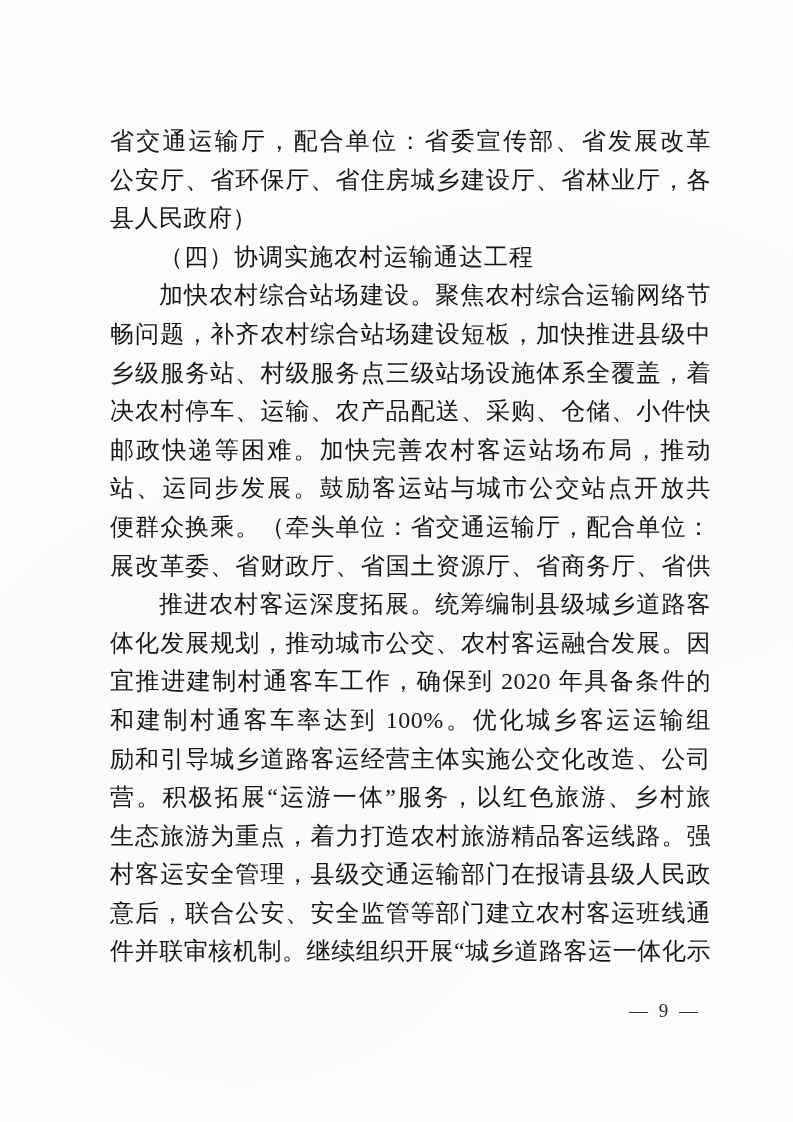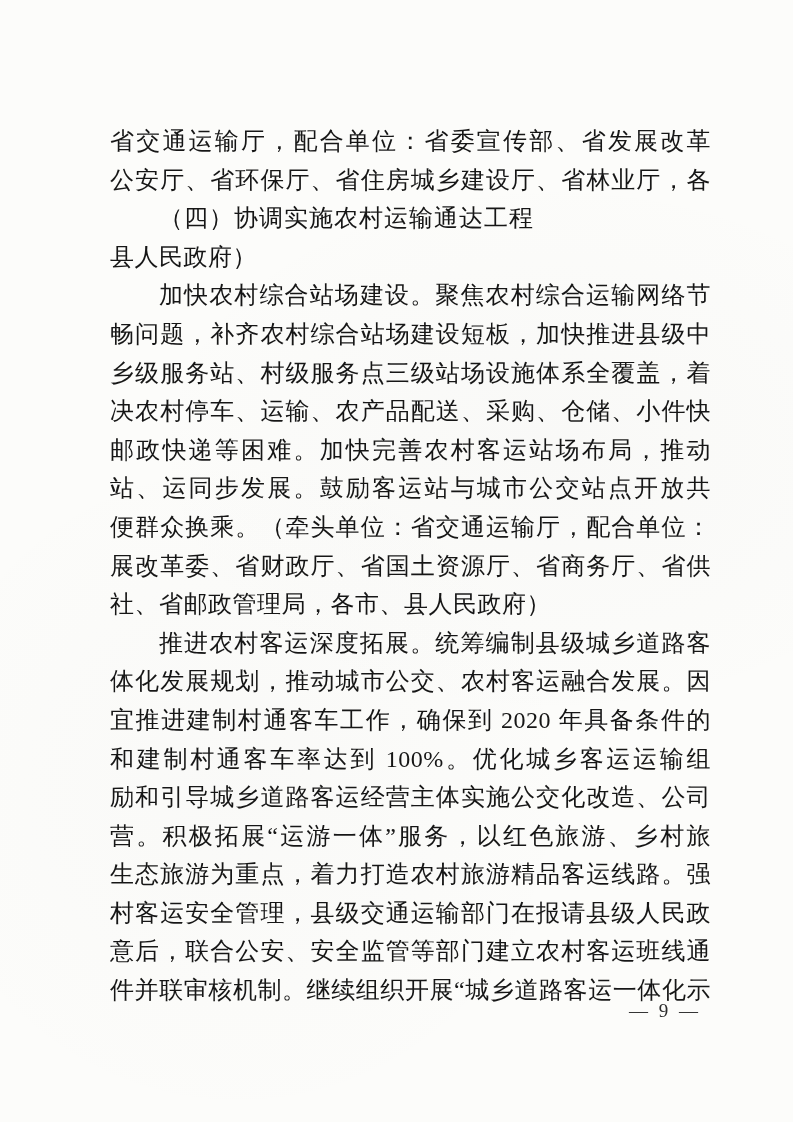--- a/index.html
+++ b/index.html
@@ -60,31 +60,30 @@
     font-family: "Liberation Serif", "DejaVu Serif", serif;
   }
 </style>
 </head>
 <body>
 
 <div class="page">
   <div class="text-block" id="text-block">
       <div class="line justify">省交通运输厅，配合单位：省委宣传部、省发展改革委、省</div>
       <div class="line justify">公安厅、省环保厅、省住房城乡建设厅、省林业厅，各市、</div>
+      <div class="line">县人民政府）</div>
       <div class="line indent heading">（四）协调实施农村运输通达工程</div>
-      <div class="line">县人民政府）</div>
       <div class="line justify indent">加快农村综合站场建设。聚焦农村综合运输网络节点不</div>
       <div class="line justify">畅问题，补齐农村综合站场建设短板，加快推进县级中心、</div>
       <div class="line justify">乡级服务站、村级服务点三级站场设施体系全覆盖，着力解</div>
       <div class="line justify">决农村停车、运输、农产品配送、采购、仓储、小件快递和</div>
       <div class="line justify">邮政快递等困难。加快完善农村客运站场布局，推动路、</div>
       <div class="line justify">站、运同步发展。鼓励客运站与城市公交站点开放共享，方</div>
       <div class="line justify">便群众换乘。（牵头单位：省交通运输厅，配合单位：省发</div>
       <div class="line justify">展改革委、省财政厅、省国土资源厅、省商务厅、省供销</div>
-      <div class="line">社、省邮政管理局，各市、县人民政府）</div>
       <div class="line justify indent">推进农村客运深度拓展。统筹编制县级城乡道路客运一</div>
       <div class="line justify">体化发展规划，推动城市公交、农村客运融合发展。因地制</div>
       <div class="line justify">宜推进建制村通客车工作，确保到 2020 年具备条件的乡镇</div>
       <div class="line justify">和建制村通客车率达到 100%。优化城乡客运运输组织，鼓</div>
       <div class="line justify">励和引导城乡道路客运经营主体实施公交化改造、公司化运</div>
       <div class="line justify">营。积极拓展“运游一体”服务，以红色旅游、乡村旅游、</div>
       <div class="line justify">生态旅游为重点，着力打造农村旅游精品客运线路。强化农</div>
       <div class="line justify">村客运安全管理，县级交通运输部门在报请县级人民政府同</div>
       <div class="line justify">意后，联合公安、安全监管等部门建立农村客运班线通行条</div>
       <div class="line justify">件并联审核机制。继续组织开展“城乡道路客运一体化示范</div>

